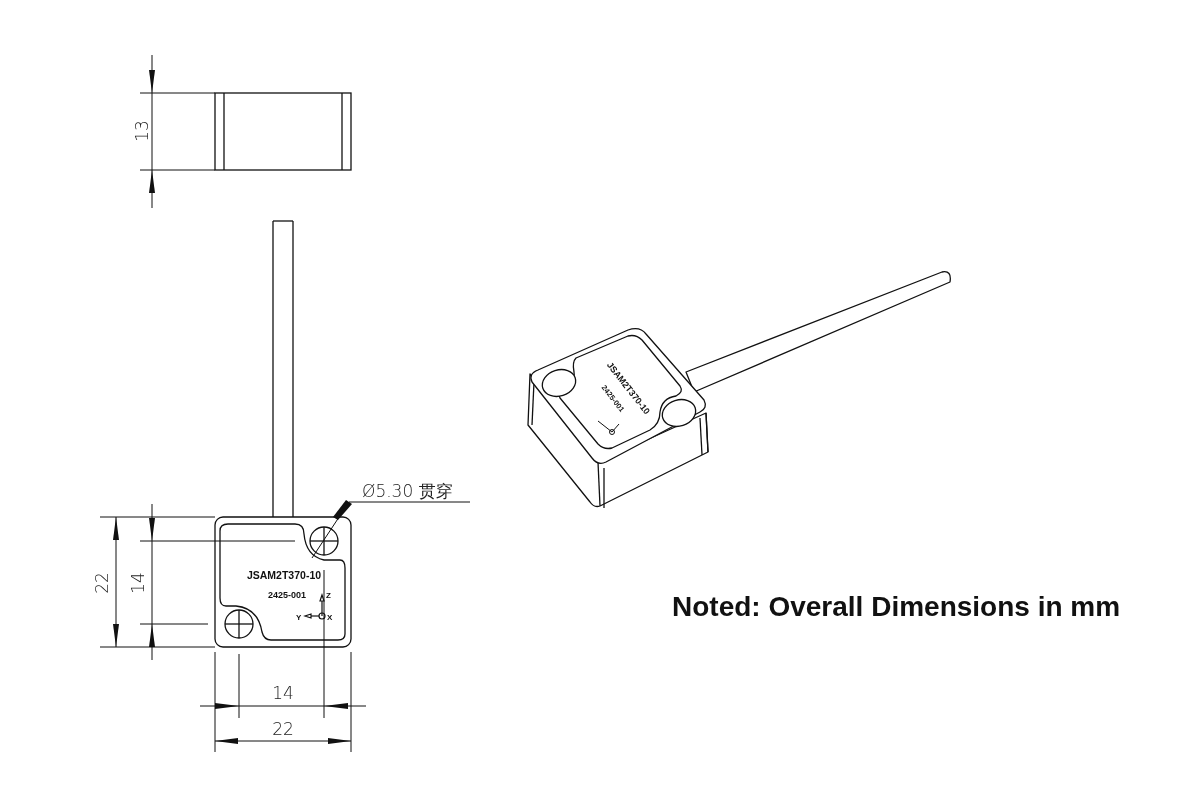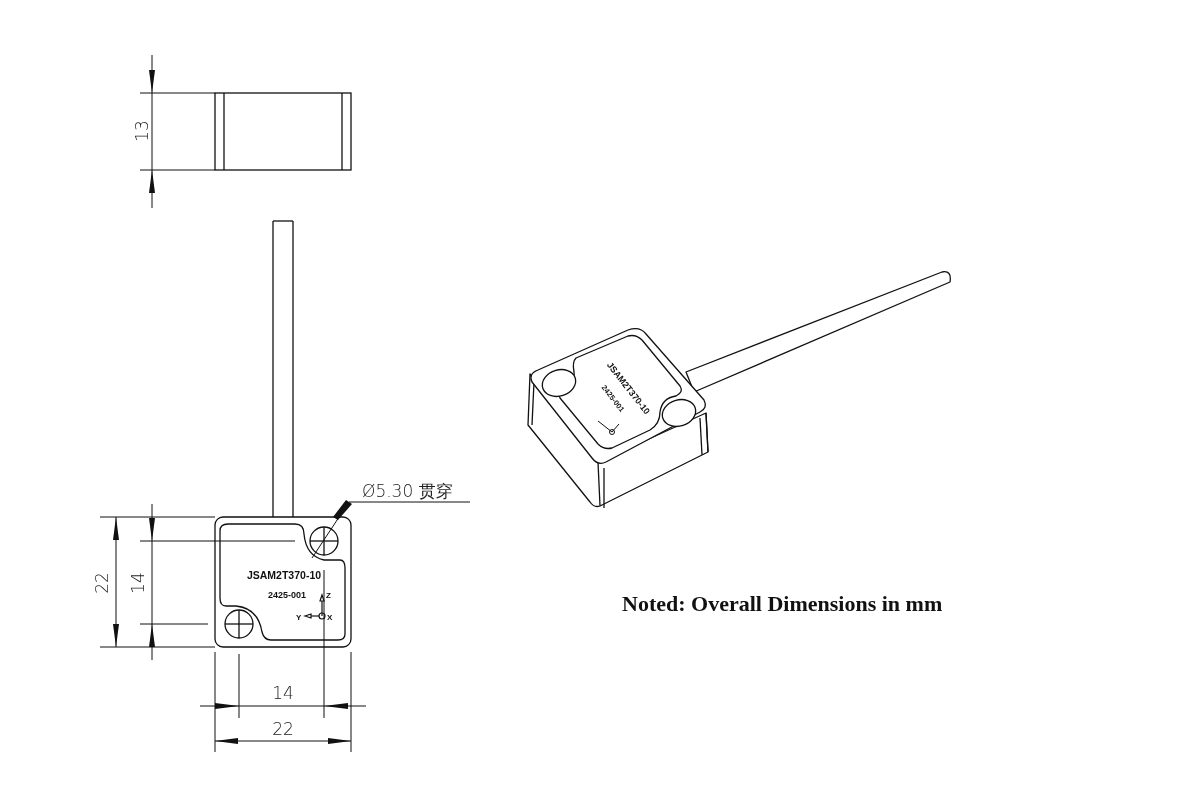--- a/index.html
+++ b/index.html
@@ -1,20 +1,20 @@
 <!DOCTYPE html>
 <html><head>
 <meta charset="utf-8">
 <style>
   html, body { margin:0; padding:0; background:#ffffff; }
   body { width:1200px; height:800px; position:relative; overflow:hidden; font-family:"DejaVu Sans", sans-serif; }
   svg { position:absolute; left:0; top:0; }
   .dim { font-family:"DejaVu Sans", sans-serif; font-size:17px; font-weight:300; fill:#222; }
   .lbl { font-family:"Liberation Sans", sans-serif; font-weight:bold; fill:#111; }
-  .note { position:absolute; left:622px; top:591px; font-family:Liberation Serif, serif; font-weight:bold; font-size:22px; color:#111; white-space:nowrap; }
+  .note { position:absolute; left:672px; top:591px; font-family:Liberation Sans, sans-serif; font-weight:bold; font-size:28px; color:#111; white-space:nowrap; }
 </style>
 </head>
 <body>
 
 <svg width="1200" height="800" viewBox="0 0 1200 800">
   <defs>
     <marker id="arr" viewBox="0 0 10 10" refX="10" refY="5" markerWidth="10" markerHeight="10" orient="auto-start-reverse" markerUnits="userSpaceOnUse">
       <path d="M0,3 L10,5 L0,7 z" fill="#111"></path>
     </marker>
     <marker id="arrL" viewBox="0 0 24 10" refX="24" refY="5" markerWidth="24" markerHeight="10" orient="auto-start-reverse" markerUnits="userSpaceOnUse">

